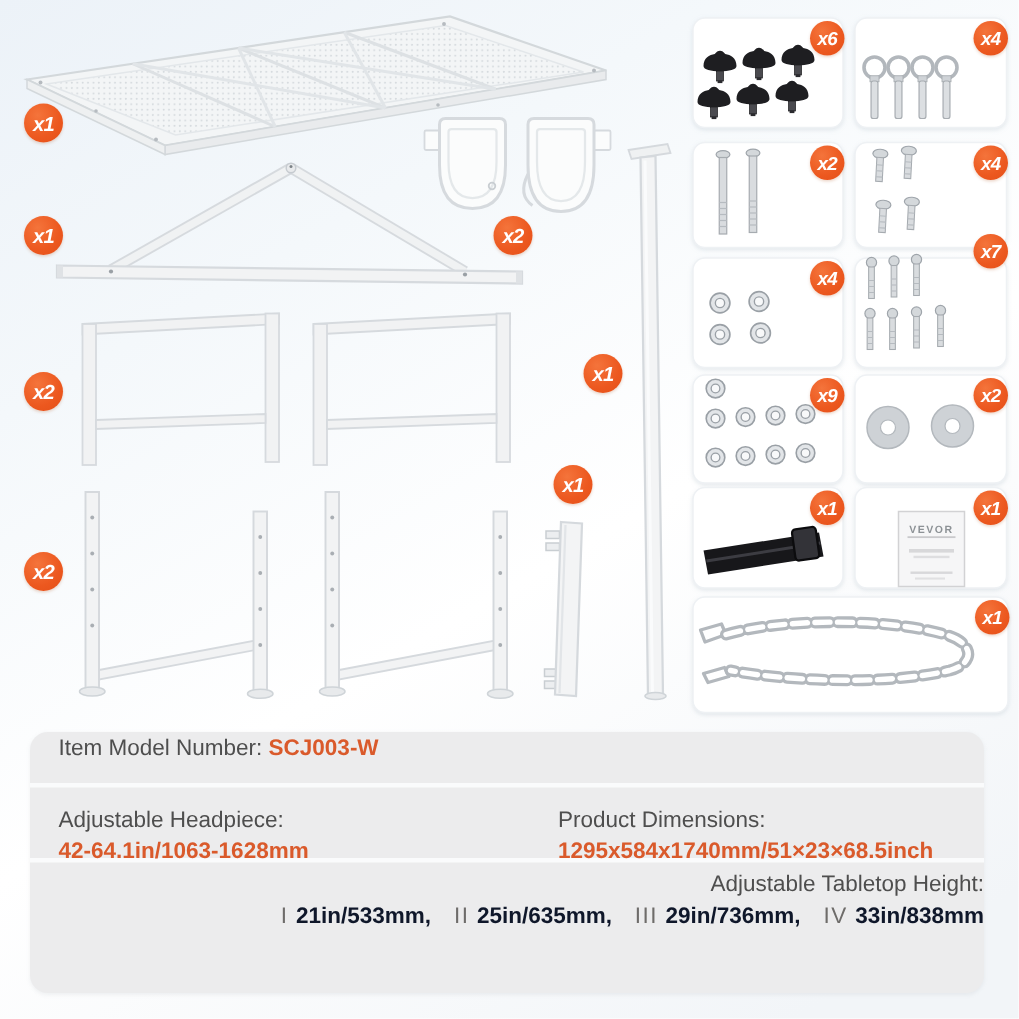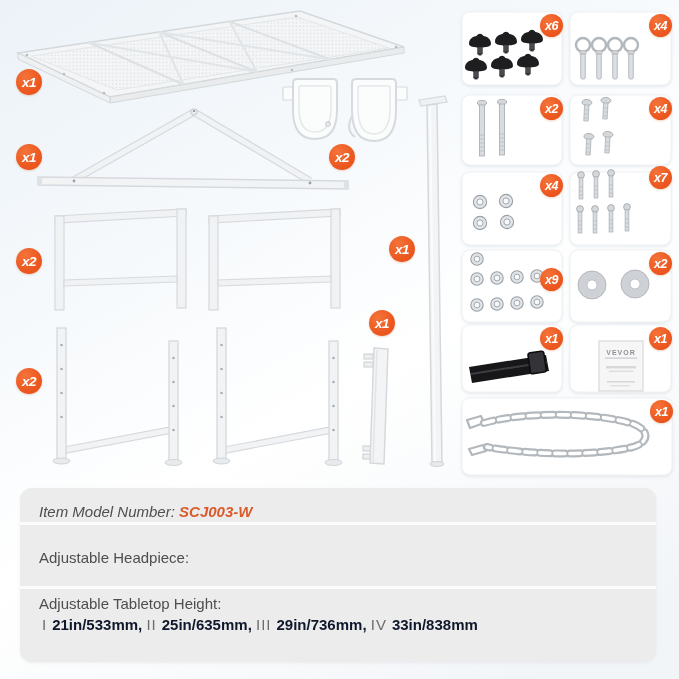--- a/index.html
+++ b/index.html
@@ -18,30 +18,30 @@
     box-shadow:0 1px 2px rgba(180,90,40,.25);
   }
   .badge.sm{width:23px;height:23px;font-size:12.5px;}
   
   .spec{
     position:absolute;left:20px;top:488px;width:636px;height:174px;
     background:#ececed;border-radius:12px;color:#4e4e4e;font-size:15px;
     box-shadow:0 1px 3px rgba(140,150,160,.12);
   }
   .spec-row{display:flex;box-sizing:border-box;border-bottom:3px solid #fafbfc;}
-  .spec-row.r1,.spec-row.r2{height:37px;align-items:flex-end;font-style:italic;}
-  .spec-row.r3{height:64px;padding-top:22px;}
-  .spec-row.r4{height:50px;padding-top:4px;border-bottom:none;}
+  .spec-row.r1,.spec-row.r2{height:37px;align-items:flex-start;}
+  .spec-row.r3{height:50px;padding-top:11px;}
+  .spec-row.r4{height:50px;padding-top:4px;border-bottom:none;text-align:right;}
   .cell{padding-left:19px;box-sizing:border-box;line-height:21px;}
   .cell.left{width:333px;}
   .cell.right{flex:1;}
   .cell.full{width:100%;}
   .lbl{color:#4e4e4e;}
   .val{color:#da5a2b;font-weight:bold;}
-  .heights .rn{color:#6e6c6a;margin-right:5px;letter-spacing:1px;}
+  .heights .rn{color:#6e6c6a;margin-left:11px;margin-right:5px;letter-spacing:1px;}
   .heights .rn.first{margin-left:3px;}
   .heights .hv{color:#0f172a;font-weight:bold;}
 </style>
 </head>
 <body>
 
 <div class="stage">
 
   <svg class="parts-svg" width="679" height="485" viewBox="0 0 679 485">
     <defs>
@@ -467,36 +467,41 @@
   <div class="badge" style="left:16px;top:248px">x2</div>
   <div class="badge" style="left:389px;top:236px">x1</div>
   <div class="badge" style="left:369px;top:310px">x1</div>
   <div class="badge" style="left:16px;top:368px">x2</div>
 
   <div class="badge sm" style="left:540px;top:14px">x6</div>
   <div class="badge sm" style="left:649px;top:14px">x4</div>
   <div class="badge sm" style="left:540px;top:97px">x2</div>
   <div class="badge sm" style="left:649px;top:97px">x4</div>
   <div class="badge sm" style="left:540px;top:174px">x4</div>
-  <div class="badge sm" style="left:649px;top:166px">x7</div>
-  <div class="badge sm" style="left:540px;top:268px">x9</div>
+  <div class="badge sm" style="left:649px;top:156px">x7</div>
+  <div class="badge sm" style="left:540px;top:252px">x9</div>
   <div class="badge sm" style="left:649px;top:252px">x2</div>
   <div class="badge sm" style="left:540px;top:327px">x1</div>
   <div class="badge sm" style="left:649px;top:327px">x1</div>
   <div class="badge sm" style="left:650px;top:400px">x1</div>
 
   <div class="spec">
     <div class="spec-row r1">
       <div class="cell left">
         <span class="lbl">Item Model Number: </span><span class="val">SCJ003-W</span>
       </div>
     </div>
     <div class="spec-row r3">
       <div class="cell left">
         <div class="lbl">Adjustable Headpiece:</div>
+        <div class="val">42-64.1in/1063-1628mm</div>
+      </div>
+      <div class="cell right">
+        <div class="lbl">Product Dimensions:</div>
+        <div class="val">1295x584x1740mm/51×23×68.5inch</div>
       </div>
     </div>
     <div class="spec-row r4">
       <div class="cell full">
         <div class="lbl">Adjustable Tabletop Height:</div>
         <div class="heights">
           <span class="rn first">I</span><span class="hv">21in/533mm,</span>
           <span class="rn">II</span><span class="hv">25in/635mm,</span>
           <span class="rn">III</span><span class="hv">29in/736mm,</span>
           <span class="rn">IV</span><span class="hv">33in/838mm</span>

